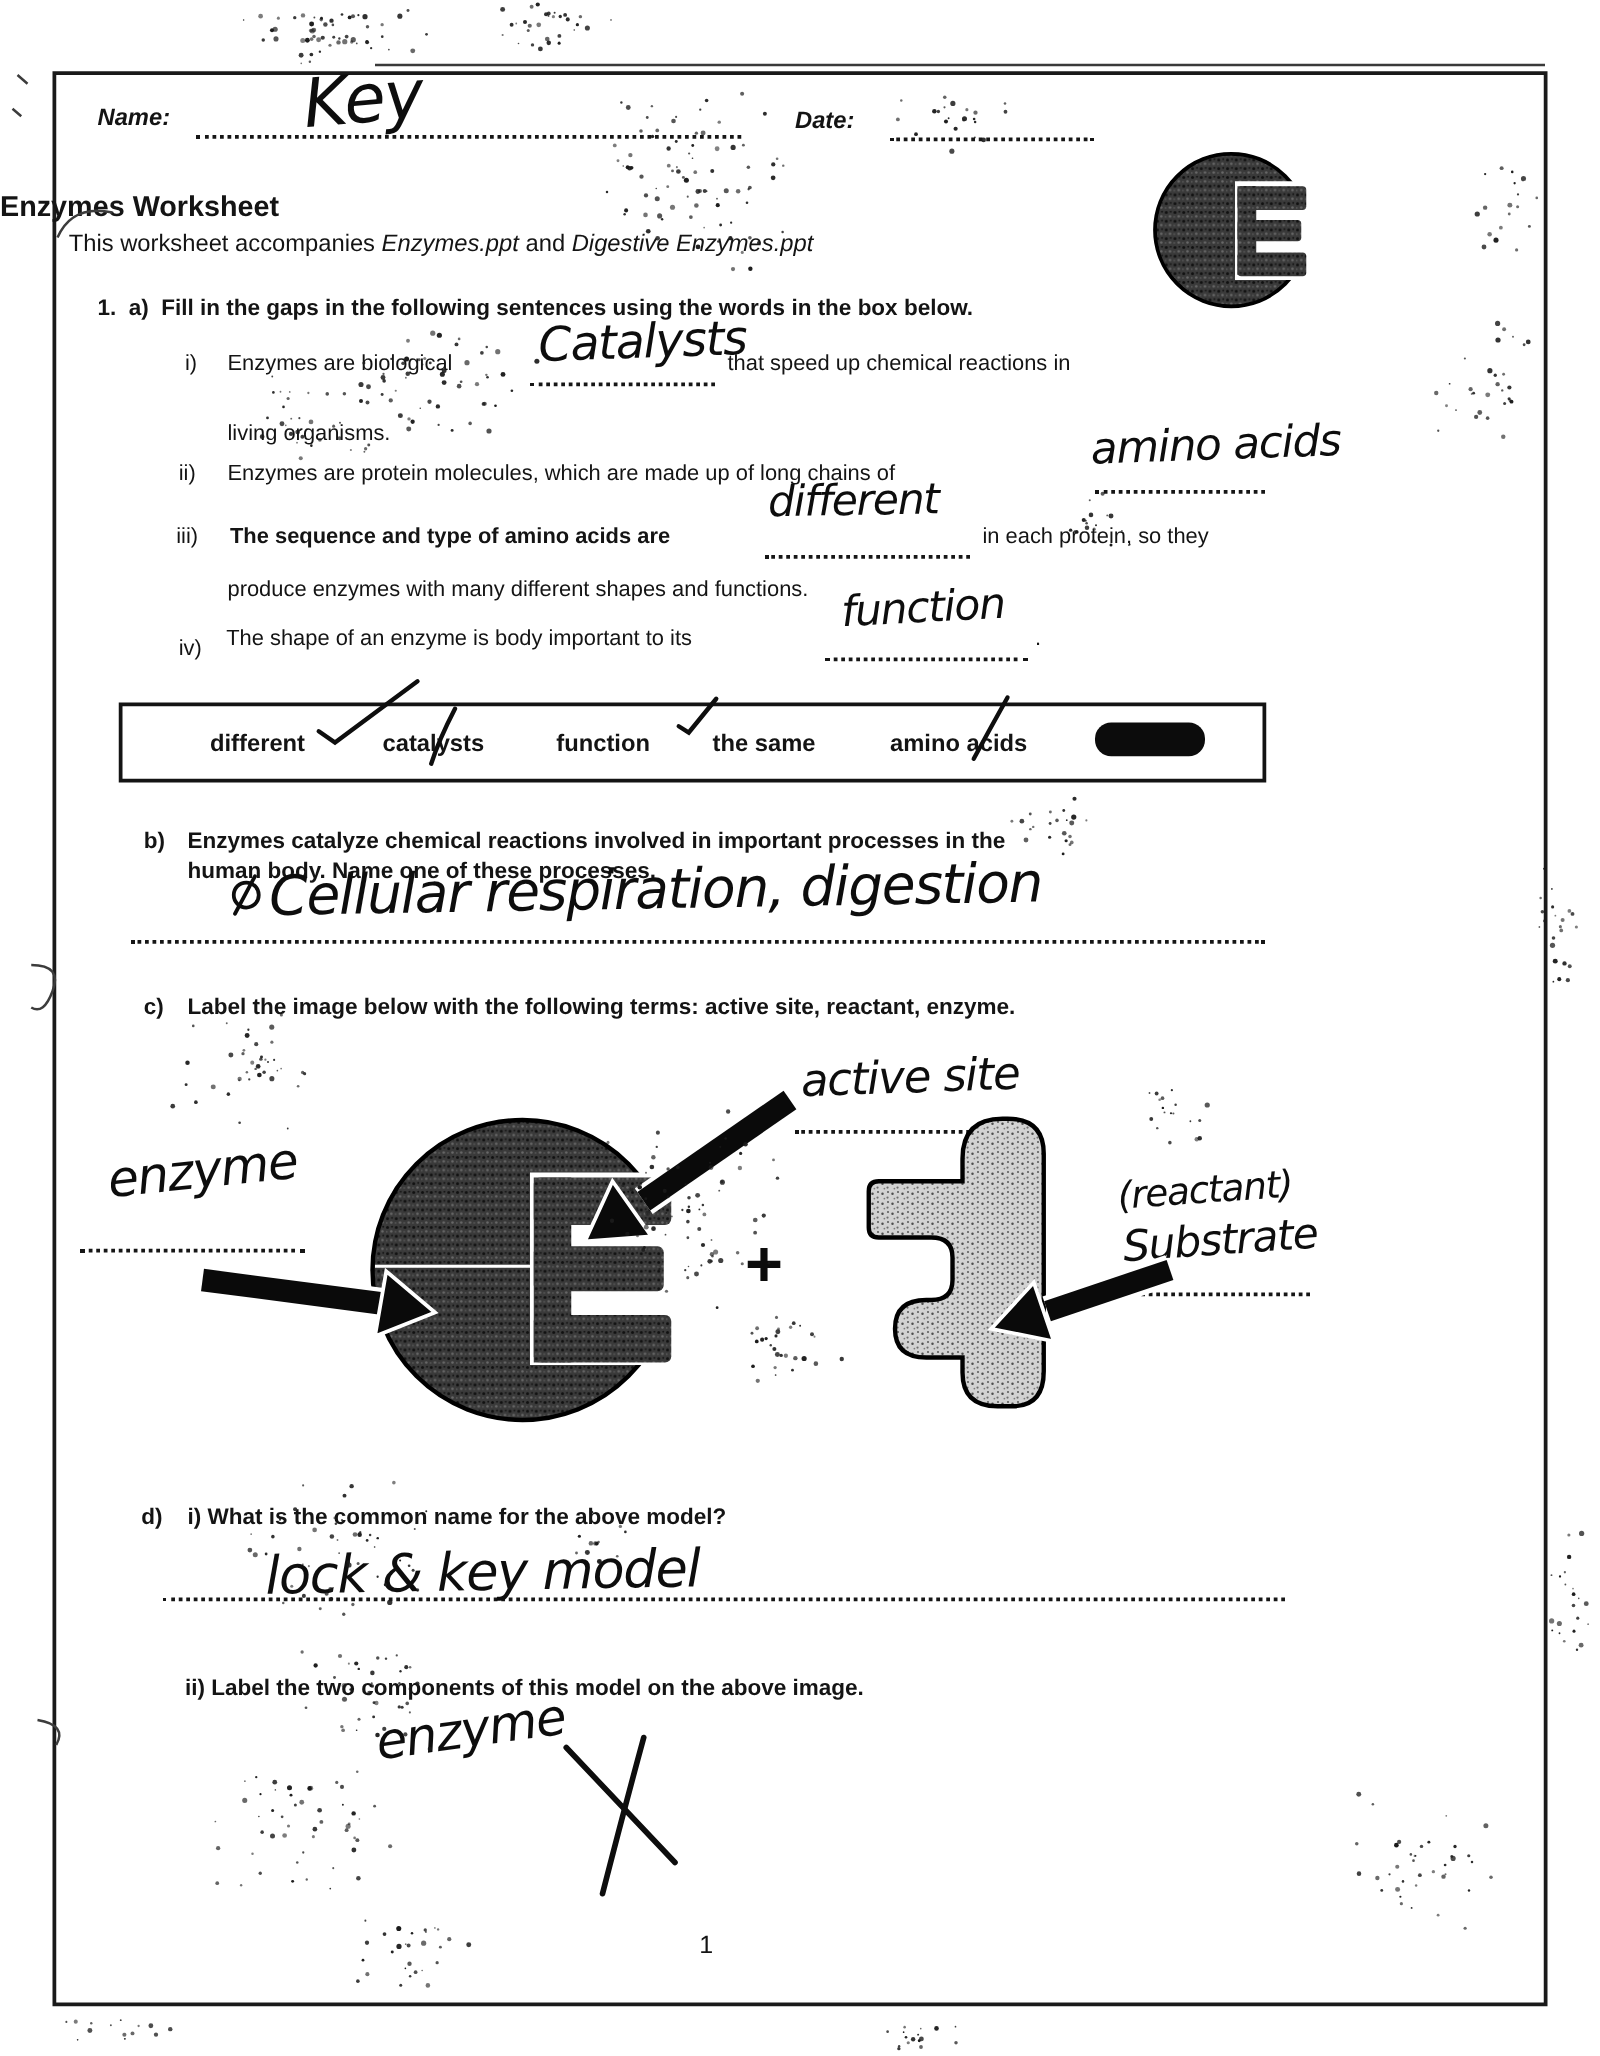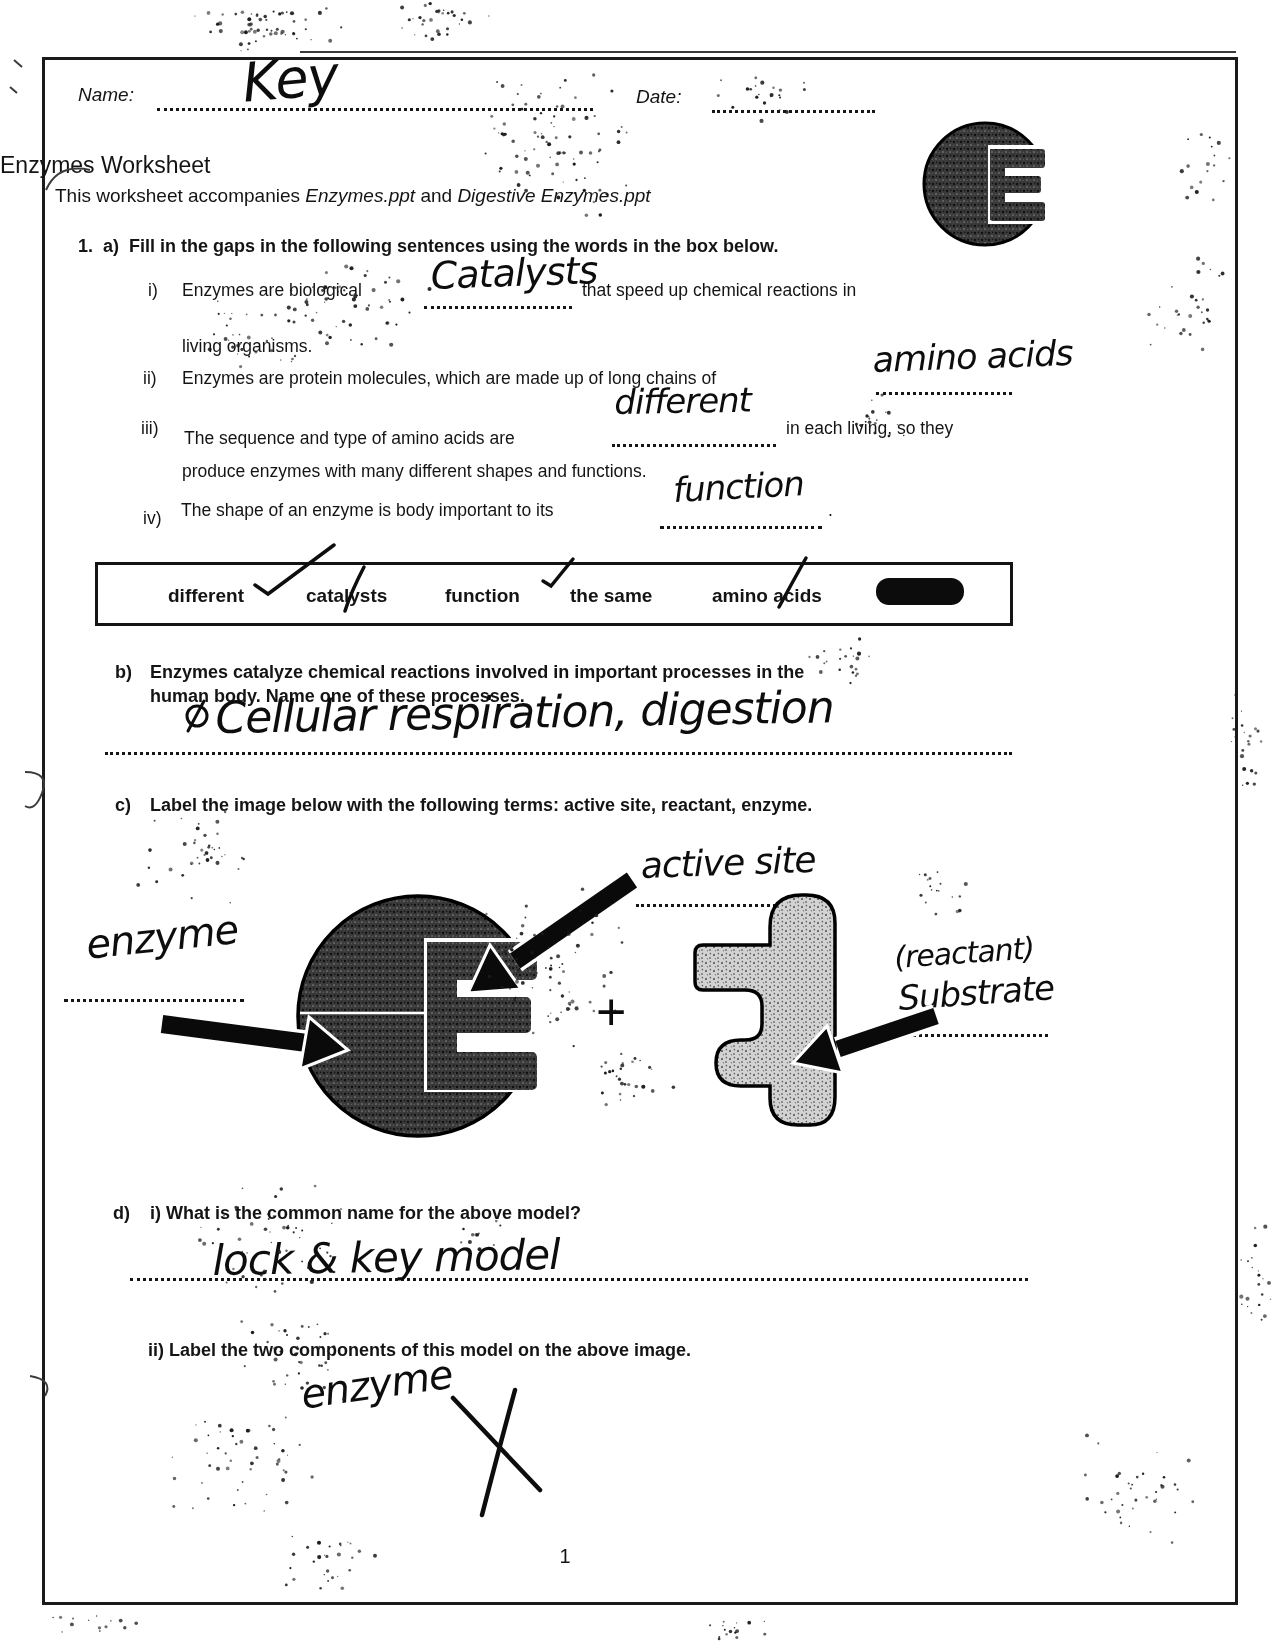--- a/index.html
+++ b/index.html
@@ -1,19 +1,19 @@
 <!DOCTYPE html>
 <html><head>
 <meta charset="utf-8">
 <style>
   html,body{margin:0;padding:0;background:#ffffff;}
   #page{position:relative;width:1280px;height:1645px;background:#ffffff;overflow:hidden;
         font-family:"Liberation Sans", sans-serif;color:#141414;}
   .abs{position:absolute;white-space:nowrap;}
-  .b{font-weight:normal;}
+  .b{font-weight:bold;}
   .it{font-style:italic;}
   .body-txt{font-size:17.5px;}
   .head-txt{font-size:18px;font-weight:bold;}
   .dotted{position:absolute;border-bottom:3px dotted #161616;}
   .hw{position:absolute;font-family:"DejaVu Sans", sans-serif;font-style:italic;
       color:#0d0d0d;white-space:nowrap;transform-origin:left top;letter-spacing:-1px;}
   #border-frame{position:absolute;left:42px;top:57px;width:1190px;height:1542px;
       border:3px solid #1a1a1a;}
   #top-scan-line{position:absolute;left:300px;top:51px;width:936px;height:0;border-top:2px solid #3a3a3a;}
   #word-box{position:absolute;left:95px;top:562px;width:912px;height:58px;border:3px solid #141414;}
@@ -56,23 +56,23 @@
     <div class="abs body-txt" style="left:182px;top:280px;">Enzymes are biological</div>
     <div class="dotted" style="left:424px;top:280px;width:148px;height:26px;"></div>
     <div class="abs body-txt" style="left:582px;top:280px;">that speed up chemical reactions in</div>
     <div class="abs body-txt" style="left:182px;top:336px;">living organisms.</div>
 
     <div class="abs body-txt" style="left:143px;top:368px;">ii)</div>
     <div class="abs body-txt" style="left:182px;top:368px;">Enzymes are protein molecules, which are made up of long chains of</div>
     <div class="dotted" style="left:876px;top:368px;width:136px;height:24px;"></div>
 
     <div class="abs body-txt" style="left:141px;top:418px;">iii)</div>
-    <div class="abs body-txt" style="left:184px;top:428px;">The sequence and type of amino acids are</div>
+    <div class="abs body-txt" style="left:184px;top:418px;font-weight:bold;">The sequence and type of amino acids are</div>
     <div class="dotted" style="left:612px;top:420px;width:164px;height:24px;"></div>
-    <div class="abs body-txt" style="left:786px;top:418px;">in each living, so they</div>
+    <div class="abs body-txt" style="left:786px;top:418px;">in each protein, so they</div>
     <div class="abs body-txt" style="left:182px;top:461px;">produce enzymes with many different shapes and functions.</div>
 
     <div class="abs body-txt" style="left:143px;top:508px;">iv)</div>
     <div class="abs body-txt" style="left:181px;top:500px;">The shape of an enzyme is body important to its</div>
     <div class="dotted" style="left:660px;top:500px;width:162px;height:26px;"></div>
     <div class="abs body-txt" style="left:828px;top:500px;">.</div>
 
     <div id="word-box">
       <span style="left:70px;">different</span>
       <span style="left:208px;">catalysts</span>

